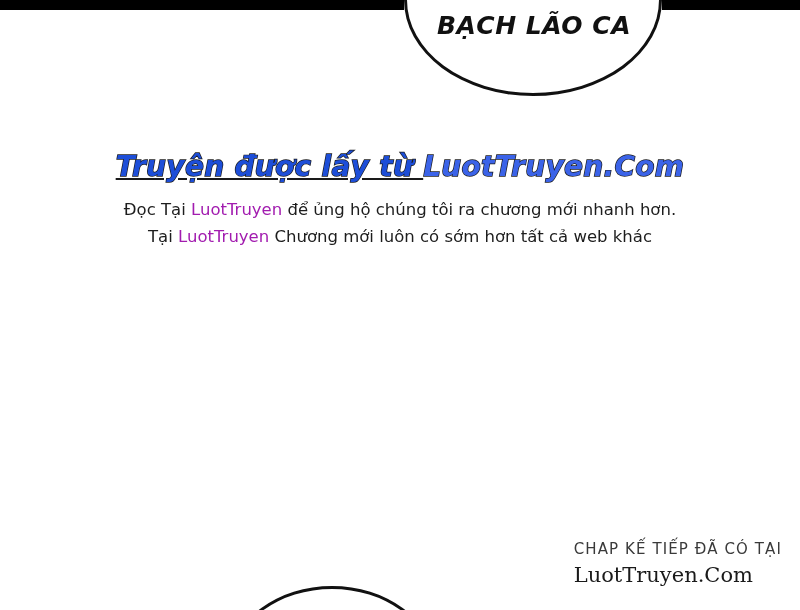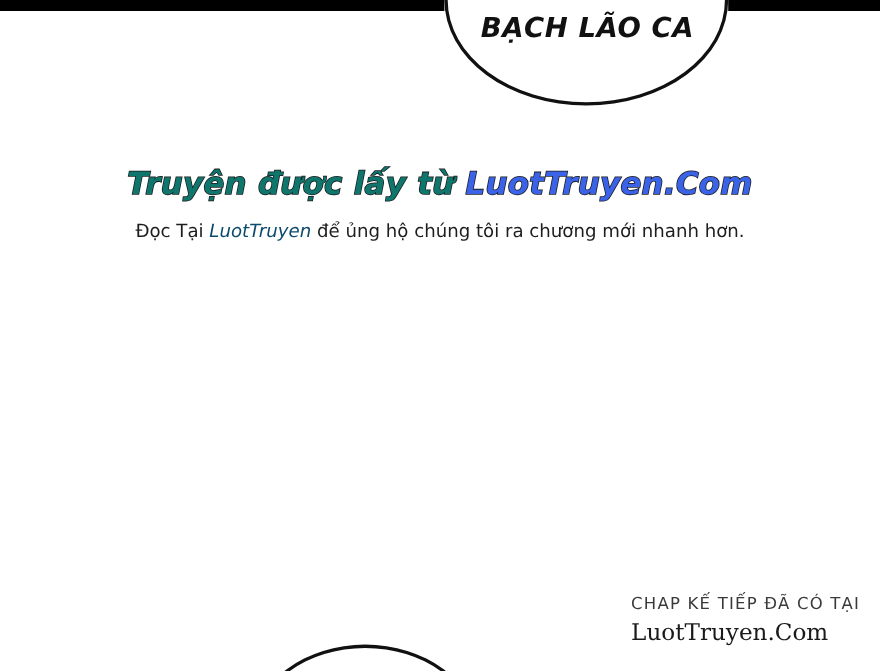--- a/index.html
+++ b/index.html
@@ -74,37 +74,38 @@
   .wm-title {
     font-family: "DejaVu Sans", sans-serif;
     font-size: 28px;
     font-weight: 700;
     font-style: italic;
     line-height: 38px;
     letter-spacing: 0.3px;
     white-space: nowrap;
   }
   .wm-title .seg-a {
-    color: #0f766e;
+    color: #1d4ed8;
     -webkit-text-stroke: 1.4px #1a1a1a;
     paint-order: stroke fill;
+    text-decoration: underline;
   }
   .wm-title .seg-b {
     color: #3b63e8;
     -webkit-text-stroke: 1.4px #1a1a1a;
     paint-order: stroke fill;
   }
   .wm-line {
     font-family: "DejaVu Sans", sans-serif;
     font-size: 16.5px;
     line-height: 27px;
     color: #1d1d1d;
     white-space: nowrap;
   }
-  .wm-line .brand { color: #0c4a6e; font-style: italic; }
+  .wm-line .brand { color: #a21caf; }
   .wm-l1 { margin-top: 10px; }
 
   
   .credit {
     position: absolute;
     right: 18px;
     top: 538px;
   }
   .credit-top {
     font-family: "DejaVu Sans", sans-serif;
@@ -133,20 +134,23 @@
   <span class="l2">BẠCH LÃO CA</span>
 </div>
 
 <div class="wm">
   <div class="wm-title">
     <span class="seg-a">Truyện được lấy từ </span><span class="seg-b">LuotTruyen.Com</span>
   </div>
   <div class="wm-line wm-l1">
     <span>Đọc Tại </span><span class="brand">LuotTruyen</span><span> để ủng hộ chúng tôi ra chương mới nhanh hơn.</span>
   </div>
+  <div class="wm-line wm-l2">
+    <span>Tại </span><span class="brand">LuotTruyen</span><span> Chương mới luôn có sớm hơn tất cả web khác</span>
+  </div>
 </div>
 
 <div class="credit">
   <div class="credit-top">CHAP KẾ TIẾP ĐÃ CÓ TẠI</div>
   <div class="credit-brand">LuotTruyen.Com</div>
 </div>
 
 <div class="bubble-bottom"></div>
 
 </body></html>

